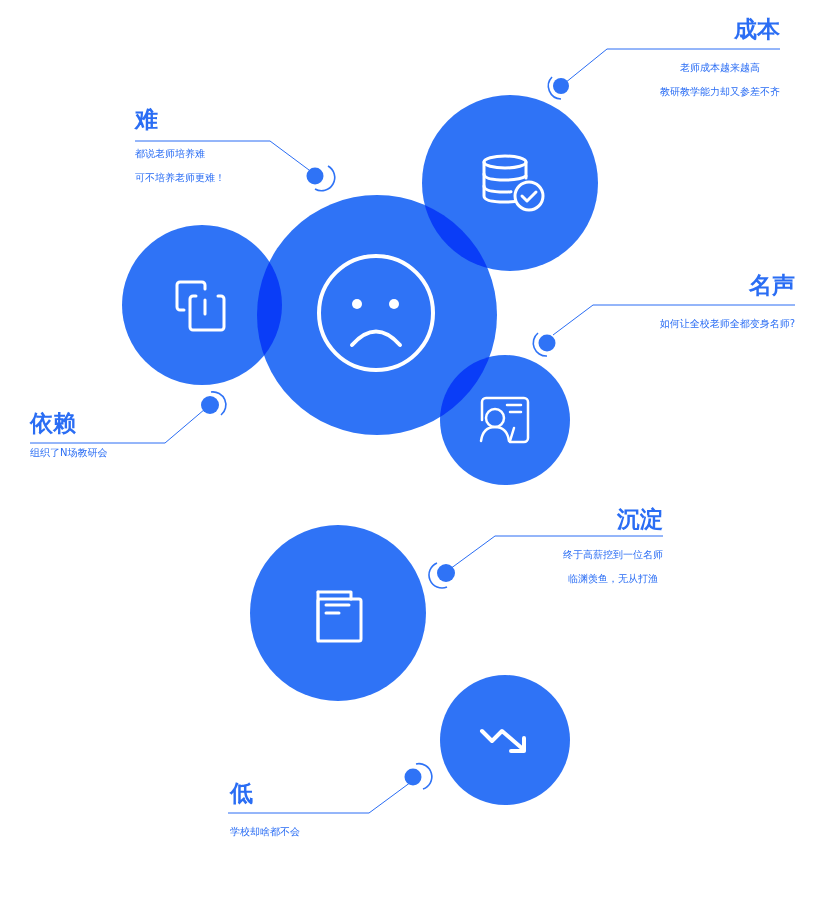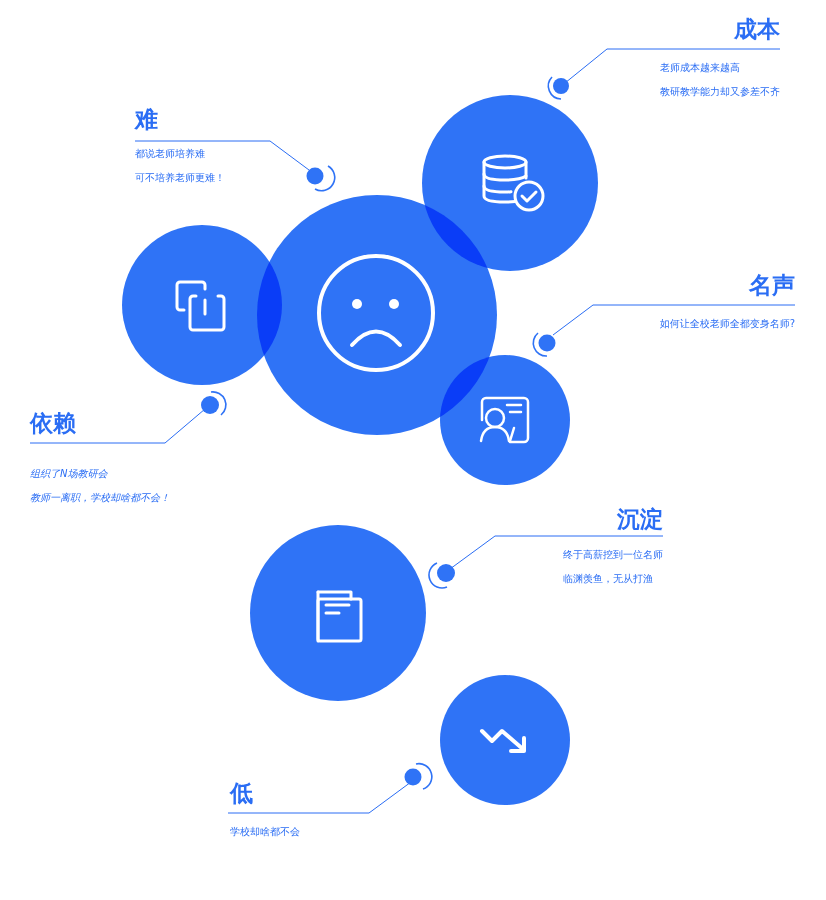--- a/index.html
+++ b/index.html
@@ -2,21 +2,21 @@
 <html><head>
 <meta charset="utf-8">
 <style>
   html, body { margin:0; padding:0; background:#ffffff; }
   body { width:826px; height:900px; position:relative; overflow:hidden;
          font-family:"DejaVu Sans","Liberation Sans",sans-serif; }
   #canvas { position:absolute; left:0; top:0; }
   .block { position:absolute; color:#2a6df4; }
   .title { font-size:23px; font-weight:bold; line-height:30px; }
   .line  { font-size:10px; line-height:24px; white-space:nowrap; }
-  .right { text-align:left; }
+  .right { text-align:center; }
   .left  { text-align:left; }
 </style>
 </head>
 <body>
 
 <svg id="canvas" width="826" height="900" viewBox="0 0 826 900">
   <defs>
     <clipPath id="clip-main">
         <circle cx="377" cy="315" r="120"></circle>
       </clipPath>
@@ -135,23 +135,22 @@
 <div class="block right" style="right:31px; top:270px;">
   <div class="title">名声</div>
 </div>
 <div class="block right" style="right:31px; top:312px;">
   <div class="line">如何让全校老师全都变身名师?</div>
 </div>
 
 <div class="block left" style="left:30px; top:408px;">
   <div class="title">依赖</div>
 </div>
-<div class="block left" style="left:30px; top:462px;font-style:italic;">
+<div class="block left" style="left:30px; top:441px;">
   <div class="line">组织了N场教研会</div>
-  <div class="line">教师一离职，学校却啥都不会！</div>
 </div>
 
 <div class="block right" style="right:163px; top:504px;">
   <div class="title">沉淀</div>
 </div>
 <div class="block right" style="right:163px; top:543px;">
   <div class="line">终于高薪挖到一位名师</div>
   <div class="line">临渊羡鱼，无从打渔</div>
 </div>
 

